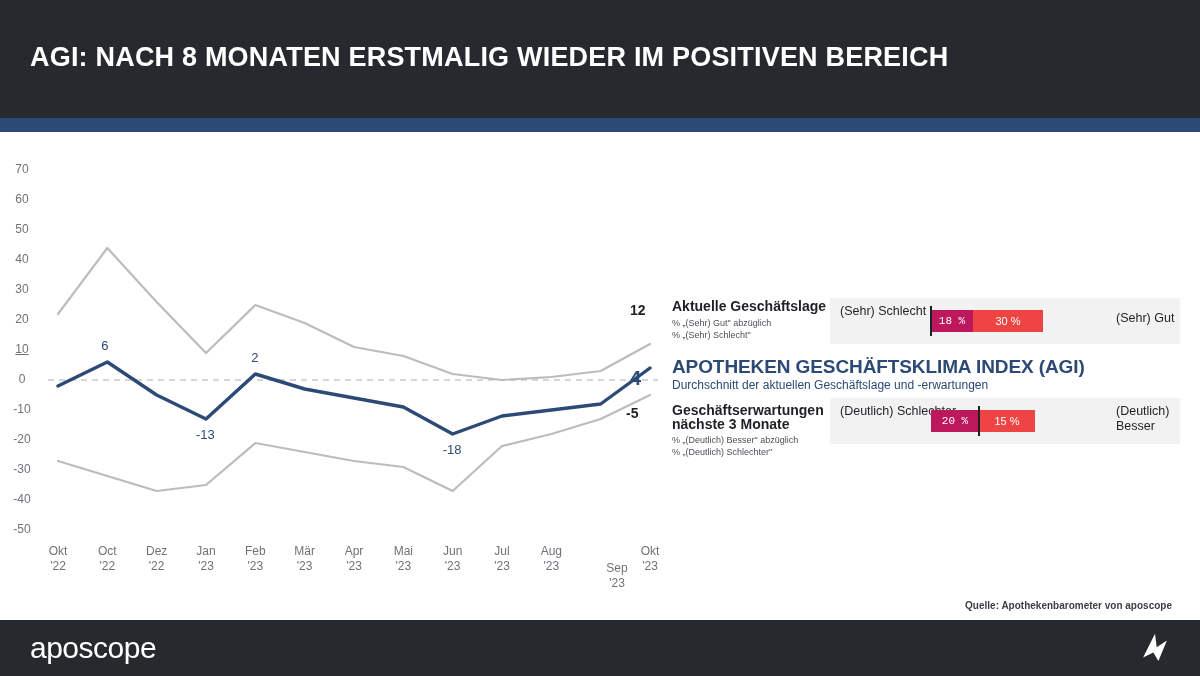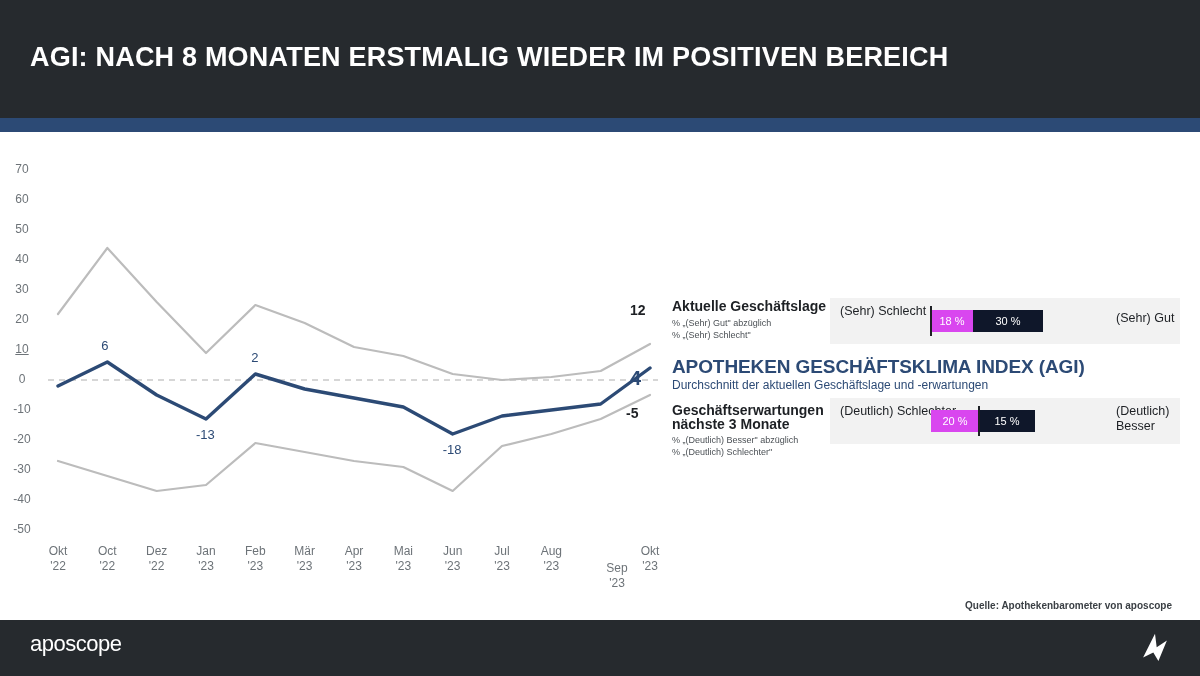--- a/index.html
+++ b/index.html
@@ -41,21 +41,21 @@
   .footer {
     position: absolute;
     left: 0; top: 620px;
     width: 1200px; height: 56px;
     background: #262a2e;
   }
   .brand {
     position: absolute;
     left: 30px; top: 631px;
     color: #ffffff;
-    font-size: 22px;
+    font-size: 30px;
     font-weight: normal;
     letter-spacing: -0.5px;
   }
   .bird {
     position: absolute;
     right: 28px; top: 632px;
     width: 34px; height: 34px;
   }
 
   .source {
@@ -137,22 +137,22 @@
     line-height: 15px;
   }
   .chip {
     position: absolute;
     height: 22px;
     line-height: 22px;
     text-align: center;
     font-size: 11px;
     color: #ffffff;
   }
-  .chip.red { background: #d946ef; }
-  .chip.green { background: #0f172a; }
+  .chip.red { background: #be185d; font-family: Liberation Mono, monospace; }
+  .chip.green { background: #ef4444; }
   .divider {
     position: absolute;
     width: 2px;
     height: 30px;
     background: #1d2024;
   }
 
   .value-big {
     position: absolute;
     font-size: 20px;

